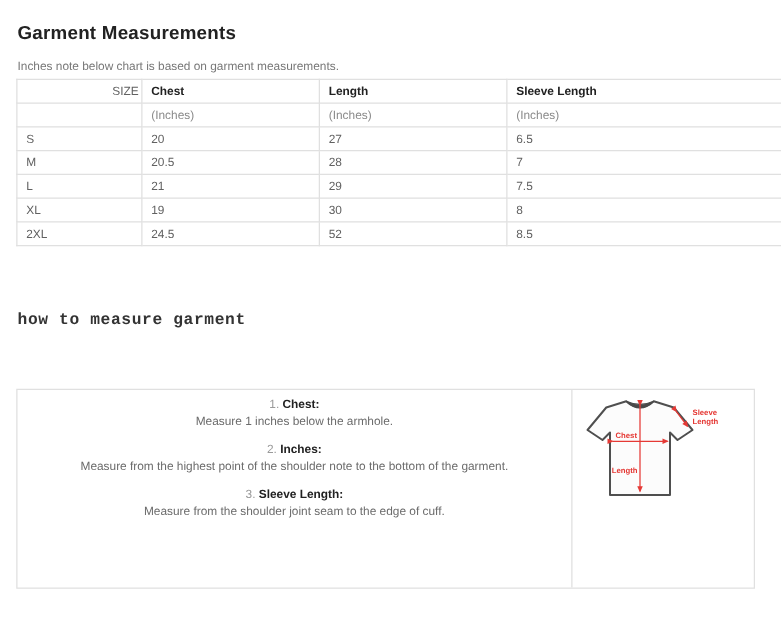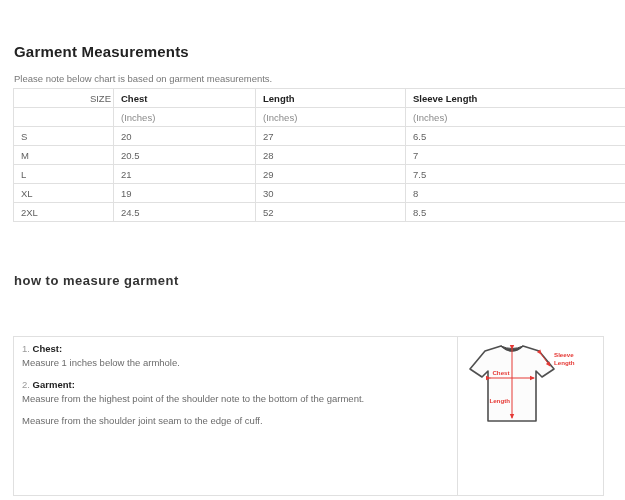--- a/index.html
+++ b/index.html
@@ -1,21 +1,21 @@
 <!DOCTYPE html>
 <html><head>
 <meta charset="utf-8">
 <style>
   html,body{margin:0;padding:0;}
   body{
     width:625px;height:500px;position:relative;background:#ffffff;
     font-family:"Liberation Sans","DejaVu Sans",sans-serif;
     -webkit-font-smoothing:antialiased;overflow:hidden;
   }
-  .content{position:absolute;left:13px;top:0;width:592px;margin-top:25px;}
+  .content{position:absolute;left:13px;top:0;width:592px;}
 
   .page-title{
     margin:18px 0 0 1px;font-size:15px;line-height:17px;
     font-weight:700;color:#222222;letter-spacing:.2px;
   }
   .note{
     margin:13px 0 0 1px;font-size:9.5px;line-height:11px;color:#777777;
   }
 
   table.size-chart{
@@ -29,45 +29,45 @@
   td.col-size{width:90px;}
   td.col-chest{width:132px;}
   td.col-length{width:140px;}
   td.col-sleeve{width:229px;}
   .head-bold{font-weight:700;color:#212121;}
   .head-size{color:#616161;text-align:right;}
   .units{color:#8a8a8a;}
 
   .section-title{
     margin:52px 0 0 1px;font-size:13px;line-height:14px;font-weight:700;
-    color:#333333;letter-spacing:.5px;
+    color:#333333;letter-spacing:.5px;font-family:Liberation Mono, monospace;
   }
 
   .howto-box{
     margin-top:48px;width:589px;height:158px;border:1px solid #e0e0e0;
     display:flex;align-items:stretch;
   }
   .howto-text{flex:1 1 auto;padding:5px 8px;}
   .howto-diagram{
     width:146px;flex:0 0 146px;border-left:1px solid #e0e0e0;
     padding:3px 0 0 3px;box-sizing:border-box;
   }
-  .instr-item{margin-bottom:9px;font-size:9.5px;line-height:13.5px;}
+  .instr-item{margin-bottom:9px;font-size:9.5px;line-height:13.5px;text-align:center;}
   .instr-num{color:#9a9a9a;}
   .instr-label{font-weight:700;color:#212121;}
   .instr-desc{color:#6b6b6b;}
 </style>
 </head>
 <body>
 
 <div class="content">
 
   <h1 class="page-title">Garment Measurements</h1>
 
-  <div class="note">Please note below chart is based on garment measurements.</div>
+  <div class="note">Inches note below chart is based on garment measurements.</div>
 
   <table class="size-chart">
     <tbody>
       <tr>
         <td class="col-size head-size">SIZE</td>
         <td class="col-chest head-bold">Chest</td>
         <td class="col-length head-bold">Length</td>
         <td class="col-sleeve head-bold">Sleeve Length</td>
       </tr>
       <tr>
@@ -118,26 +118,30 @@
         <div>
           <span class="instr-num">1.</span>
           <span class="instr-label">Chest:</span>
         </div>
         <div class="instr-desc">Measure 1 inches below the armhole.</div>
       </div>
 
       <div class="instr-item">
         <div>
           <span class="instr-num">2.</span>
-          <span class="instr-label">Garment:</span>
+          <span class="instr-label">Inches:</span>
         </div>
         <div class="instr-desc">Measure from the highest point of the shoulder note to the bottom of the garment.</div>
       </div>
 
       <div class="instr-item">
+        <div>
+          <span class="instr-num">3.</span>
+          <span class="instr-label">Sleeve Length:</span>
+        </div>
         <div class="instr-desc">Measure from the shoulder joint seam to the edge of cuff.</div>
       </div>
 
     </div>
 
     <div class="howto-diagram">
       <svg width="138" height="92" viewBox="0 0 138 92">
         <defs>
           <marker id="ah" markerWidth="6" markerHeight="6" refX="4.5" refY="3" orient="auto">
             <path d="M5.5,3 L0.5,0.8 L0.5,5.2 Z" fill="#e53935"></path>

